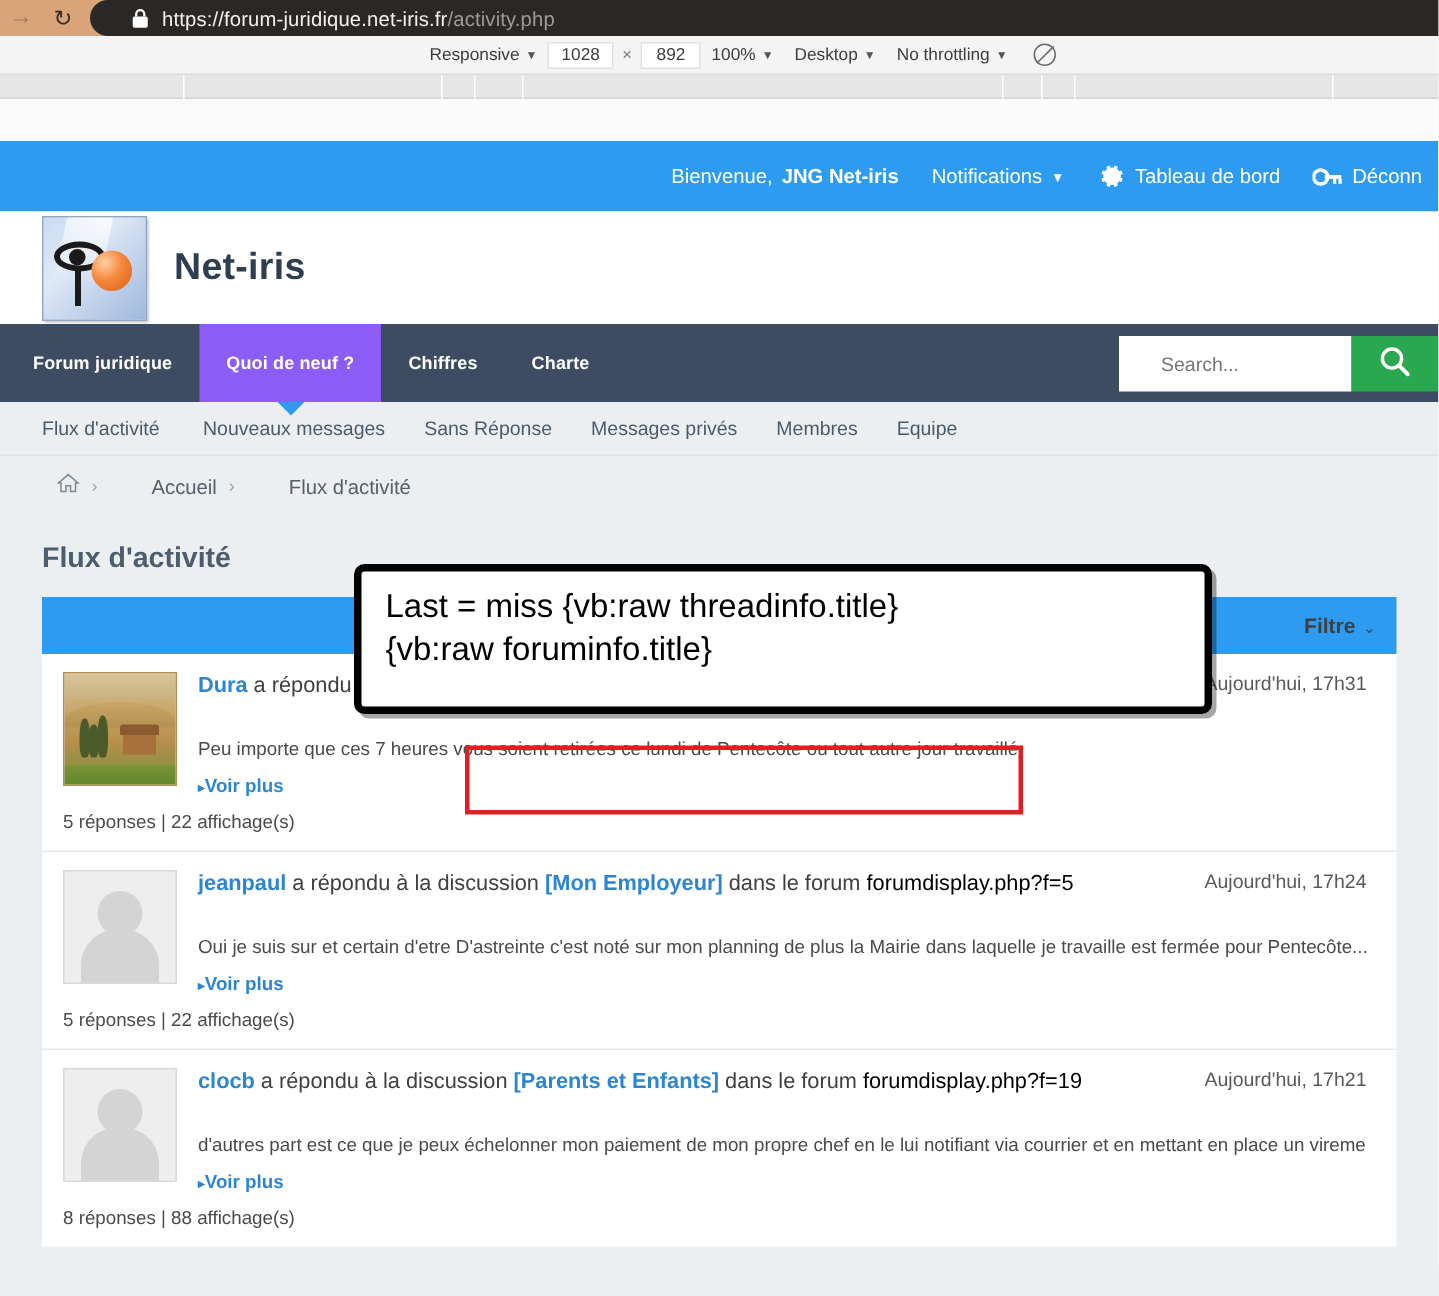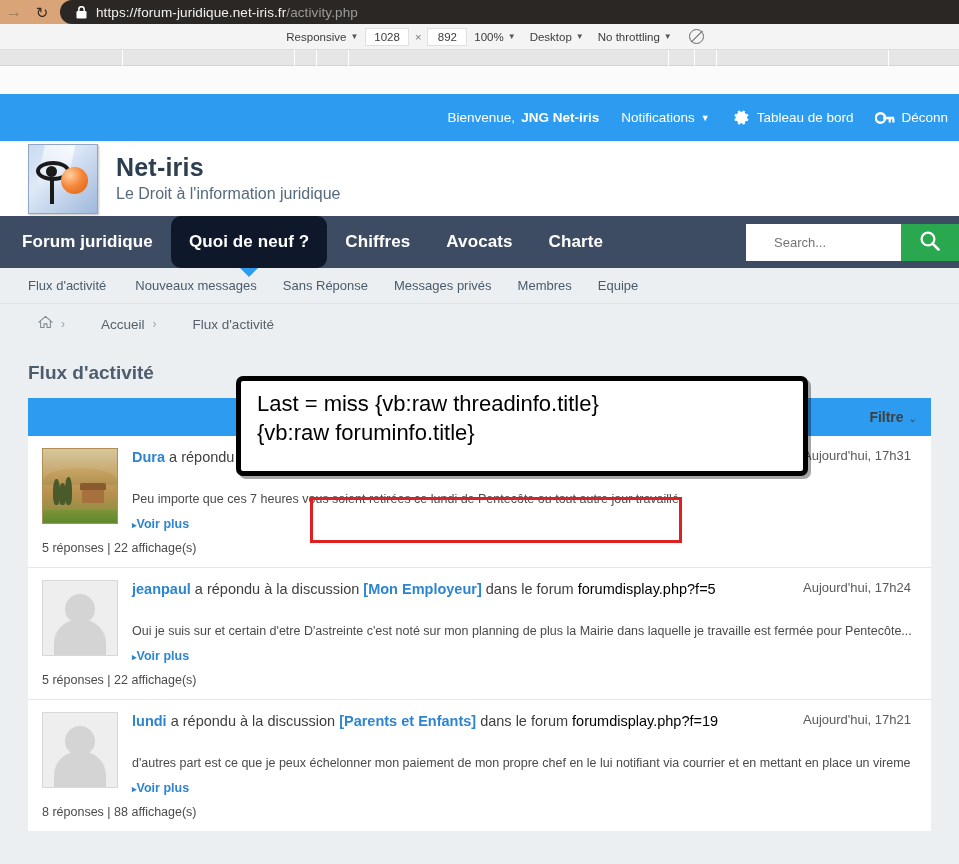--- a/index.html
+++ b/index.html
@@ -22,21 +22,21 @@
     width: 28px; height: 24px; display: flex; align-items: center; justify-content: center;
     color: #5b4634; font-size: 15px; line-height: 1;
   }
   .nav-btn.forward { color: #a07a57; font-size: 16px; }
   .nav-btn.reload { color: #3a2c20; font-size: 15px; }
   .url-bar {
     position: absolute; left: 60px; top: 0px; height: 24px;
     width: 899px;
     background: #2b2724;
     border-radius: 12px 0 0 12px;
-    display: flex; align-items: center; padding-left: 16px;
+    display: flex; align-items: center; padding-left: 28px;
     overflow: hidden;
   }
   .lock-icon { margin-right: 9px; display: flex; align-items: center; }
   .url-text {
     font-size: 13.5px; color: #f2f2f2; white-space: nowrap;
     letter-spacing: .1px;
   }
   .url-text .path { color: #9b9b9b; }
 
   
@@ -141,25 +141,25 @@
   }
   .brand-sub { font-size: 16px; color: #566a7d; margin-top: 3px; }
 
   
   .mainnav {
     height: 52px; background: #3d4c63; display: flex; align-items: stretch;
     position: relative;
   }
   .mainnav-item {
     display: flex; align-items: center; padding: 0 18px;
-    color: #ffffff; font-size: 17px; font-weight: 700; white-space: nowrap;
+    color: #ffffff; font-size: 12px; font-weight: 700; white-space: nowrap;
     letter-spacing: .1px;
   }
   .mainnav-item:first-child { padding-left: 22px; }
-  .mainnav-item.active { background: #0f172a; position: relative; border-radius: 10px; }
+  .mainnav-item.active { background: #8b5cf6; position: relative; }
   .mainnav-item.active::after {
     content: ""; position: absolute; bottom: -9px; left: 50%; margin-left: -9px;
     border-left: 9px solid transparent; border-right: 9px solid transparent;
     border-top: 9px solid #2d9cf0;
   }
   .searchwrap {
     position: absolute; right: 0px; top: 8px; height: 37px; display: flex;
   }
   .search-input {
     width: 155px; height: 37px; border: none; outline: none;
@@ -369,29 +369,27 @@
   <div class="branding">
     <div class="logo-box">
       <div class="logo-ray"></div>
       <div class="logo-eye"></div>
       <div class="logo-pupil"></div>
       <div class="logo-stem"></div>
       <div class="logo-ball"></div>
     </div>
     <div>
       <div class="brand-title">Net-iris</div>
-      <div class="brand-sub">Le Droit à l'information juridique</div>
     </div>
   </div>
 
   <div class="mainnav">
     <div class="mainnav-item">Forum juridique</div>
     <div class="mainnav-item active">Quoi de neuf ?</div>
     <div class="mainnav-item">Chiffres</div>
-    <div class="mainnav-item">Avocats</div>
     <div class="mainnav-item">Charte</div>
     <div class="searchwrap">
       <input class="search-input" type="text" placeholder="Search..." style="">
       <button class="search-btn">
         <span>
           <svg width="22" height="22" viewBox="0 0 22 22">
             <circle cx="9" cy="9" r="6.4" fill="none" stroke="#ffffff" stroke-width="2.3"></circle>
             <line x1="13.6" y1="13.6" x2="19.5" y2="19.5" stroke="#ffffff" stroke-width="2.6" stroke-linecap="round"></line>
           </svg>
         </span>
@@ -482,21 +480,21 @@
         <span>5 réponses</span>
         <span>|</span>
         <span>22 affichage(s)</span>
       </div>
 
       <div class="act-row sep">
         <div class="avatar silhouette"></div>
         <div class="act-body">
           <div class="act-head">
             <div class="act-line">
-              <span class="user">lundi</span>
+              <span class="user">clocb</span>
               <span>a répondu à la discussion</span>
               <span class="thread">[Parents et Enfants]</span>
               <span>dans le forum</span>
               <span class="forum">forumdisplay.php?f=19</span>
             </div>
             <div class="act-time">Aujourd'hui, 17h21</div>
           </div>
           <div class="act-excerpt">d'autres part est ce que je peux échelonner mon paiement de mon propre chef en le lui notifiant via courrier et en mettant en place un virement</div>
           <div class="voirplus"><span class="tri">▸</span><span>Voir plus</span></div>
         </div>

